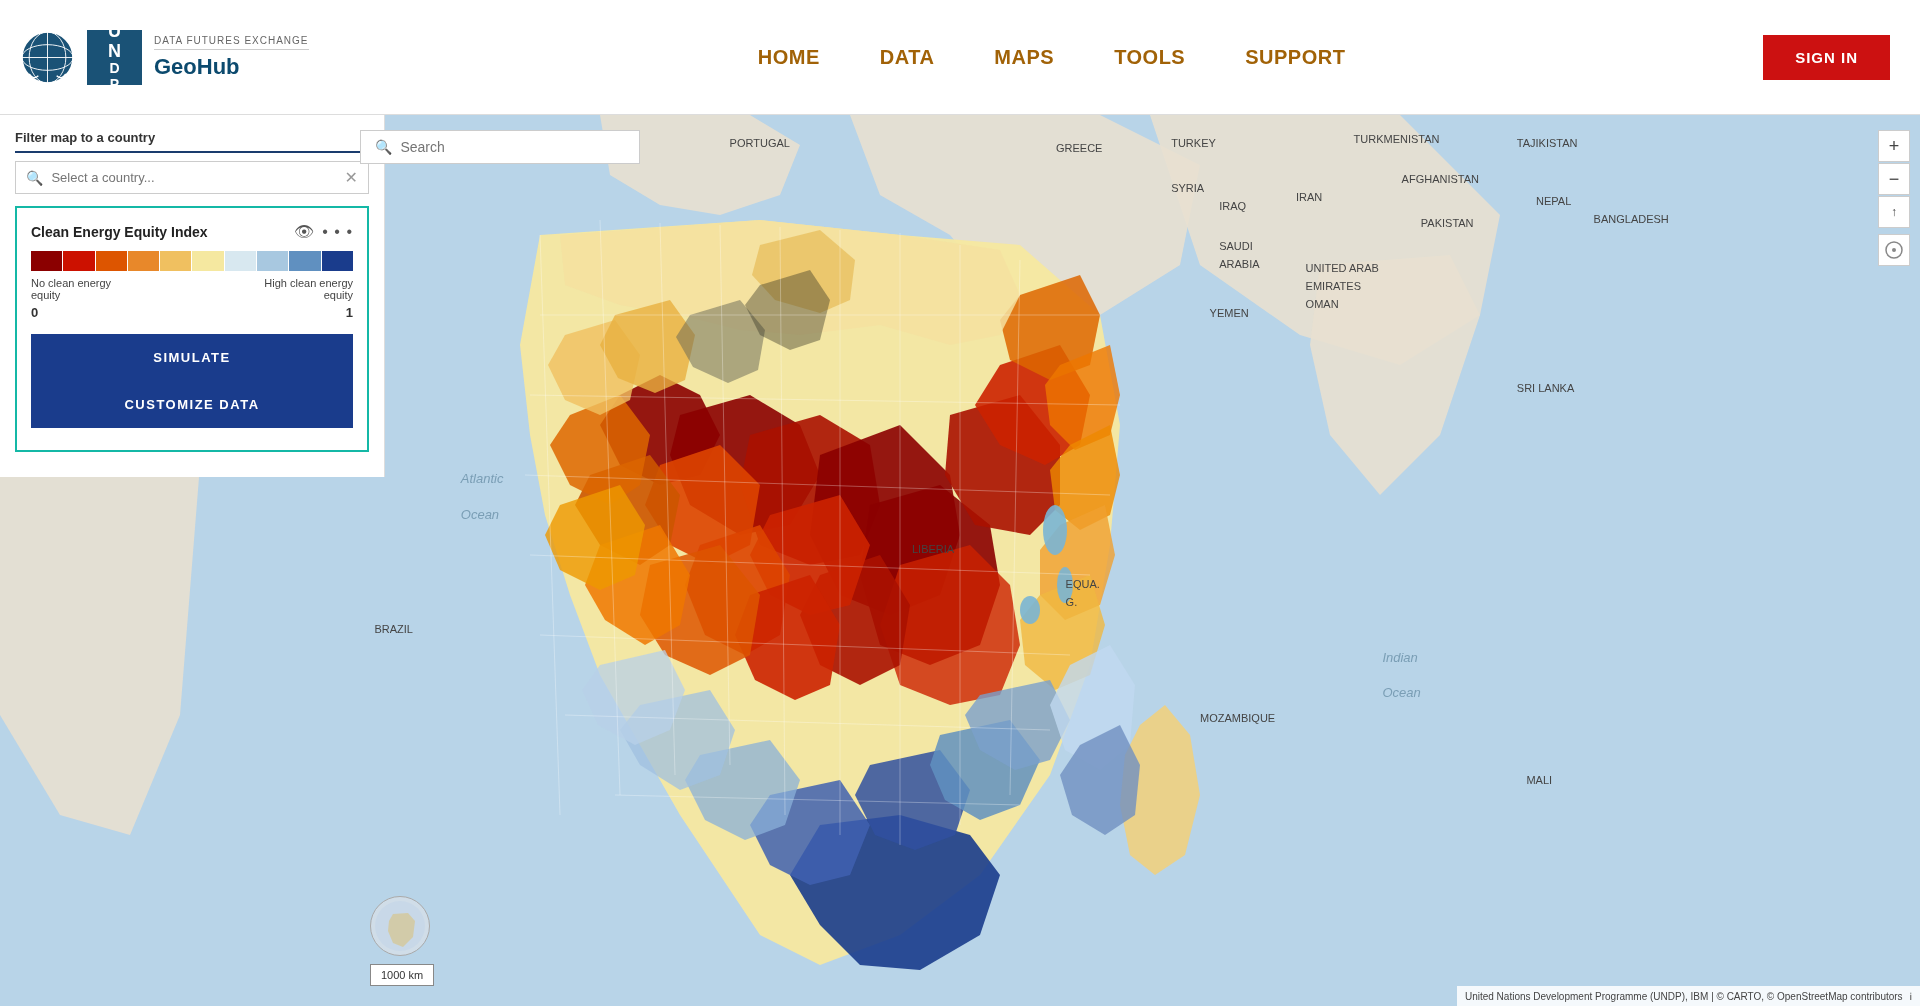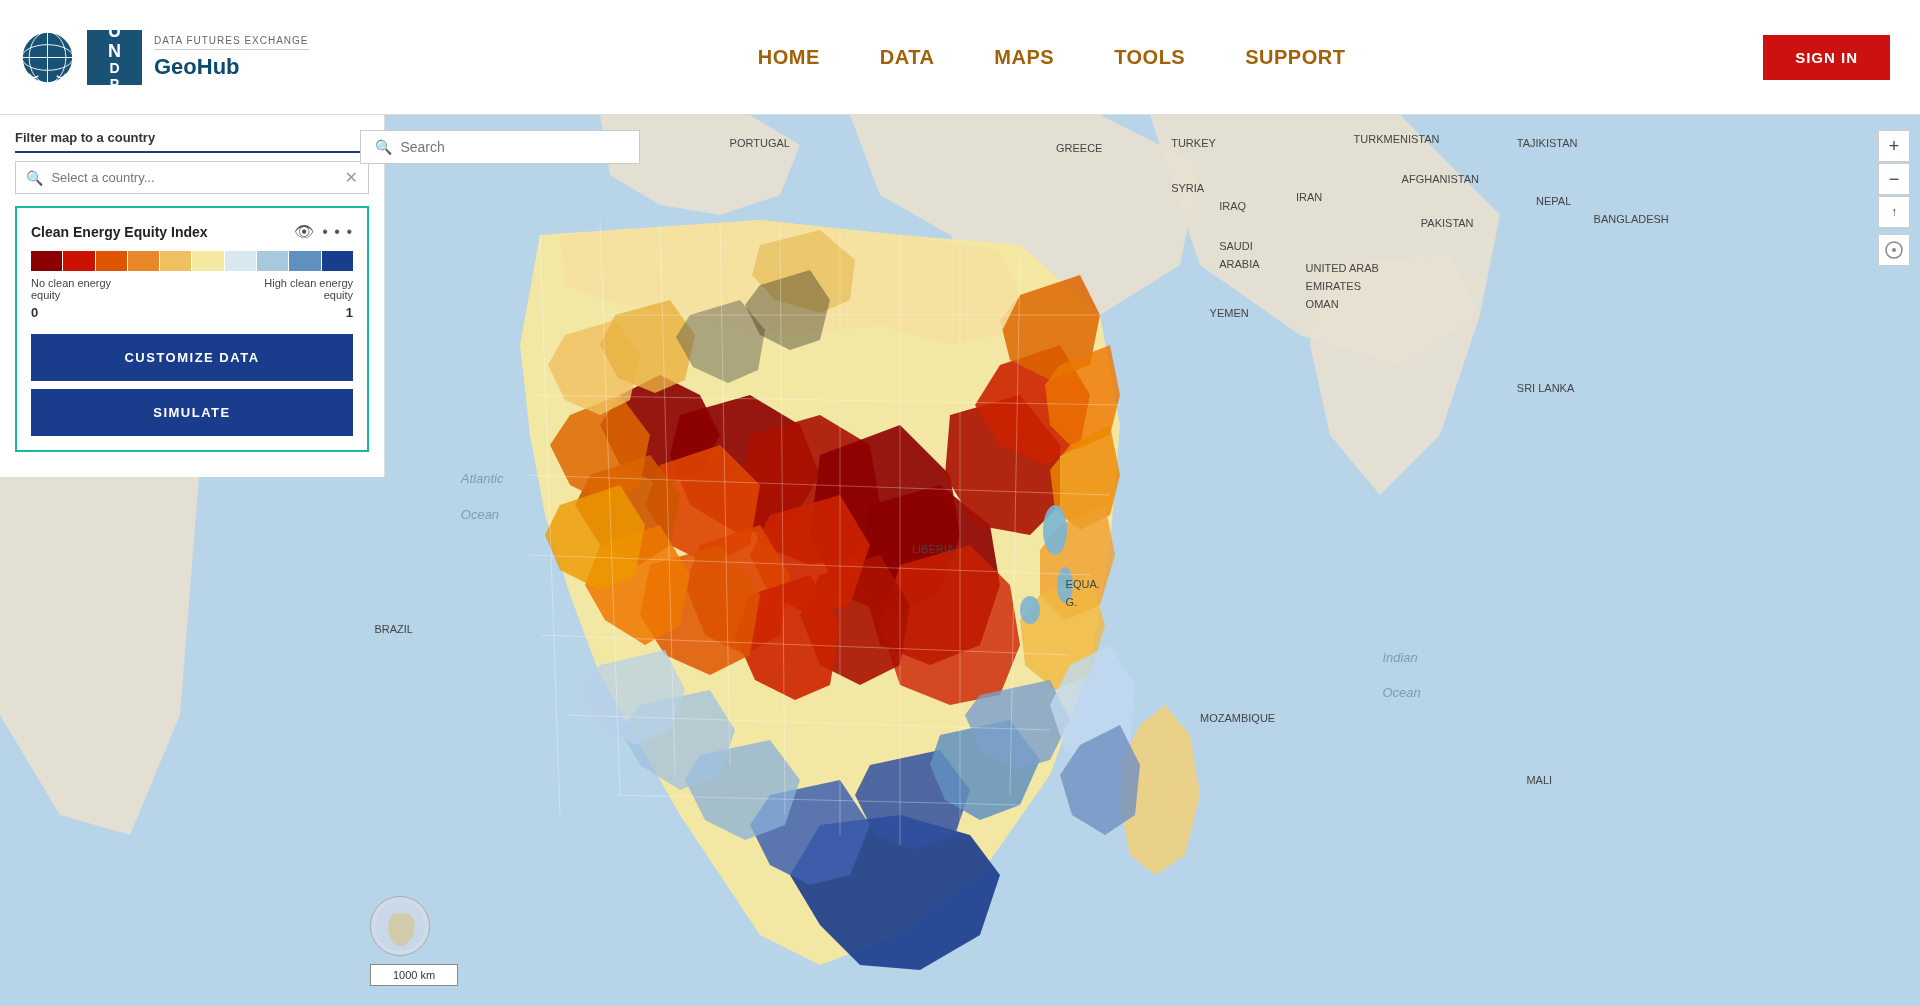--- a/index.html
+++ b/index.html
@@ -313,21 +313,21 @@
     }
 
     
     #scale-bar {
       position: absolute;
       bottom: 20px;
       left: 370px;
       z-index: 10;
       background: white;
       border: 1px solid #888;
-      padding: 4px 22px;
+      padding: 4px 10px;
       font-size: 11px;
       color: #333;
     }
 
     
     #attribution {
       position: absolute;
       bottom: 0;
       right: 0;
       background: rgba(255,255,255,0.85);
@@ -575,22 +575,22 @@
       <div id="legend-labels">
         <span id="no-clean-label">No clean energy equity</span>
         <span id="high-clean-label">High clean energy equity</span>
       </div>
 
       <div id="legend-values">
         <span>0</span>
         <span>1</span>
       </div>
 
+      <button id="simulate-btn">SIMULATE</button>
       <button id="customize-btn">CUSTOMIZE DATA</button>
-      <button id="simulate-btn">SIMULATE</button>
     </div>
 
   </div>
 
   <div id="map-search">
     <div id="map-search-box">
       <span id="map-search-icon">🔍</span>
       <input id="map-search-input" type="text" placeholder="Search" style="">
     </div>
   </div>
@@ -611,14 +611,18 @@
     <span>1000 km</span>
   </div>
 
   <div id="mini-map">
     <svg width="55" height="55" viewBox="0 0 55 55">
       <circle cx="27" cy="27" r="25" fill="#c8d8e8"></circle>
       <path d="M20,15 L35,14 L42,22 L40,38 L30,48 L20,44 L15,32 L16,22 Z" fill="#d4c898" opacity="0.8"></path>
     </svg>
   </div>
 
+  <div id="attribution">
+    <span>United Nations Development Programme (UNDP), IBM | © CARTO, © OpenStreetMap contributors</span>
+    <span style="cursor:pointer; margin-left:4px">ℹ</span>
+  </div>
 
 </div>
 
 </body></html>

